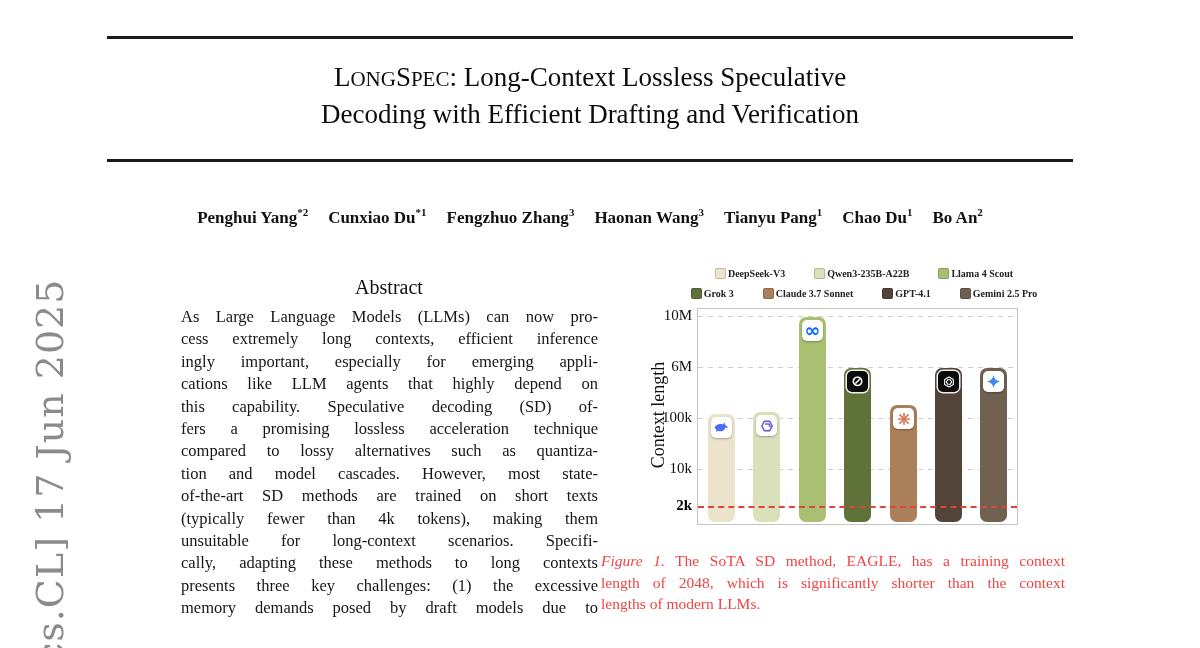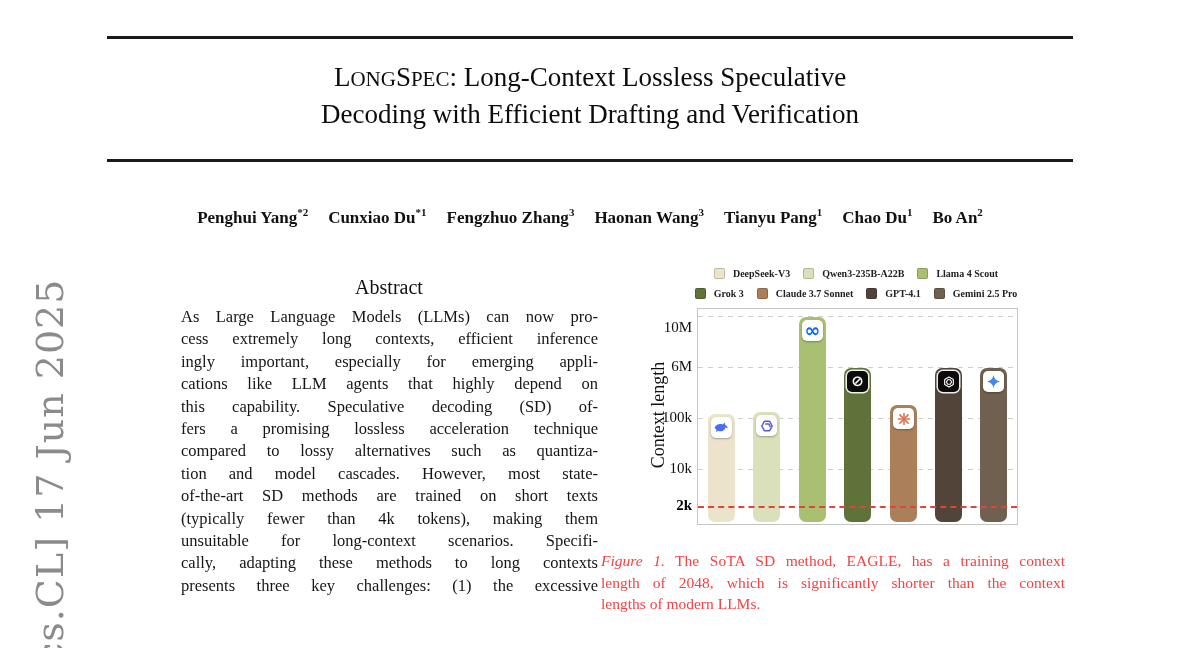--- a/index.html
+++ b/index.html
@@ -29,21 +29,21 @@
   
   .abs-head{position:absolute;left:180px;top:276px;width:418px;text-align:center;
             font-weight:normal;font-size:20px;}
   .abs-body{position:absolute;left:181px;top:306px;width:417px;font-size:16.5px;line-height:22.4px;color:#151515;}
   .abs-body .bl{display:block;text-align:justify;text-align-last:justify;}
 
   
   .legend-row{position:absolute;left:640px;width:432px;display:flex;justify-content:center;
               gap:13px;align-items:center;font-size:10px;font-weight:600;color:#222;}
   .lr1{top:268px;} .lr2{top:288px;}
-  .leg-item{display:flex;align-items:center;gap:8px;white-space:nowrap;}
+  .leg-item{display:flex;align-items:center;gap:2px;white-space:nowrap;margin-left:16px;}
   .sw{width:11px;height:11px;border-radius:2px;border:1px solid rgba(0,0,0,.18);box-sizing:border-box;}
 
   .plot{position:absolute;left:697px;top:308px;width:319px;height:215px;background:#fff;
         border:1px solid #c4c4c4;box-sizing:content-box;}
   .grid{position:absolute;left:0;width:319px;height:1px;z-index:1;
         background-image:repeating-linear-gradient(to right,#cfcfcf 0 5px,transparent 5px 10px);}
   .refline{position:absolute;left:0;top:197px;width:319px;border-top:2px dashed #e0443a;z-index:5;}
   .bar{position:absolute;width:27px;border-radius:7px;z-index:2;display:flex;justify-content:center;}
   .ic{margin-top:3px;width:21px;height:21px;border-radius:5px;background:#fff;z-index:3;
       display:flex;align-items:center;justify-content:center;box-shadow:0 1px 2px rgba(0,0,0,.3);}
@@ -91,20 +91,21 @@
       <span class="bl">cations like LLM agents that highly depend on</span>
       <span class="bl">this capability.  Speculative decoding (SD) of-</span>
       <span class="bl">fers a promising lossless acceleration technique</span>
       <span class="bl">compared to lossy alternatives such as quantiza-</span>
       <span class="bl">tion and model cascades.  However, most state-</span>
       <span class="bl">of-the-art SD methods are trained on short texts</span>
       <span class="bl">(typically fewer than 4k tokens), making them</span>
       <span class="bl">unsuitable for long-context scenarios.  Specifi-</span>
       <span class="bl">cally, adapting these methods to long contexts</span>
       <span class="bl">presents three key challenges: (1) the excessive</span>
+      <span class="bl">memory demands posed by draft models due to</span>
     </div>
 
   <div>
     <div class="legend-row lr1">
       <span class="leg-item">
           <span class="sw" style="background-color: rgb(236, 227, 205);"></span>
           <span>DeepSeek-V3</span>
         </span>
       <span class="leg-item">
           <span class="sw" style="background-color: rgb(218, 224, 185);"></span>
@@ -127,21 +128,21 @@
       <span class="leg-item">
           <span class="sw" style="background-color: rgb(83, 68, 58);"></span>
           <span>GPT-4.1</span>
         </span>
       <span class="leg-item">
           <span class="sw" style="background-color: rgb(111, 96, 79);"></span>
           <span>Gemini 2.5 Pro</span>
         </span>
     </div>
 
-    <div class="tick" style="top:319px">10M</div>
+    <div class="tick" style="top:307px">10M</div>
     <div class="tick" style="top:358px">6M</div>
     <div class="tick" style="top:409px">100k</div>
     <div class="tick" style="top:460px">10k</div>
     <div class="tick red" style="top:497px">2k</div>
     <div class="ylabel">Context length</div>
 
     <div class="plot">
       <div class="grid" style="top:7px"></div>
       <div class="grid" style="top:58px"></div>
       <div class="grid" style="top:109px"></div>

